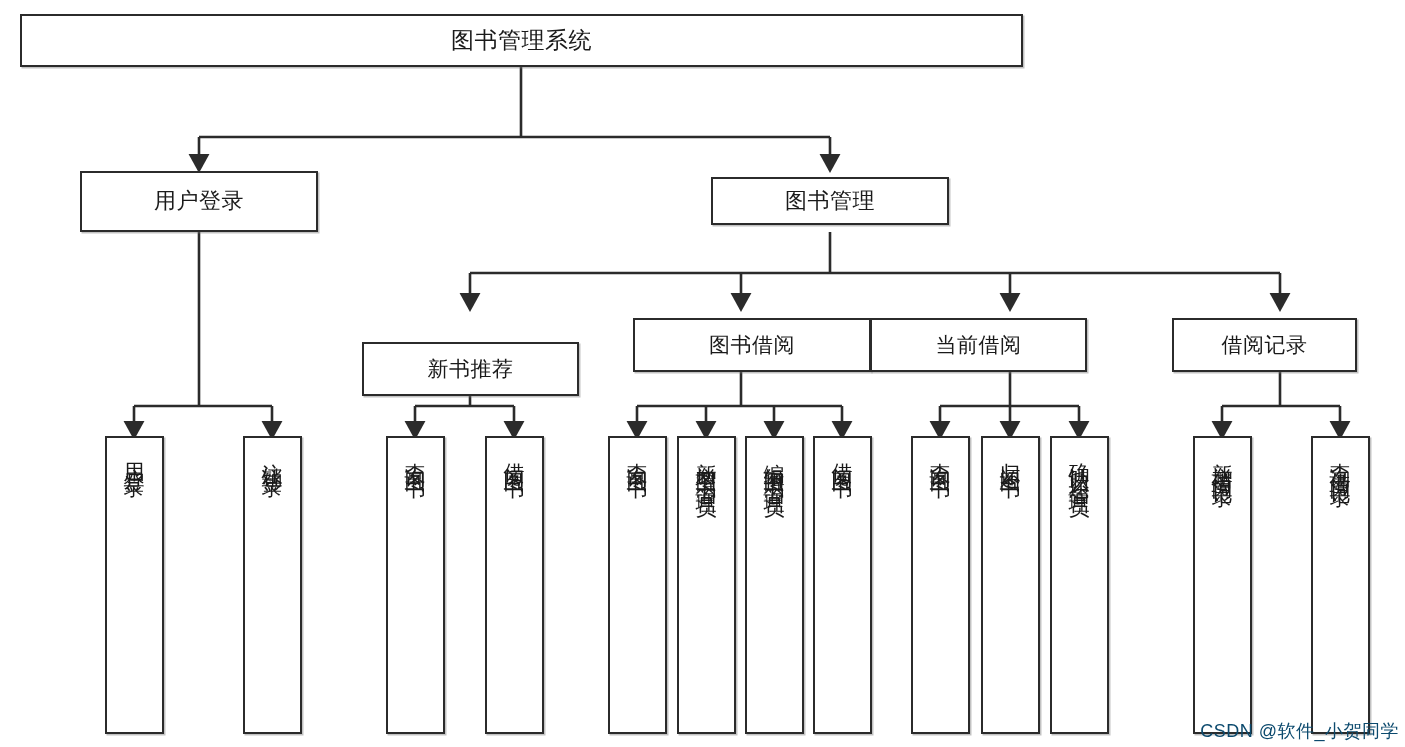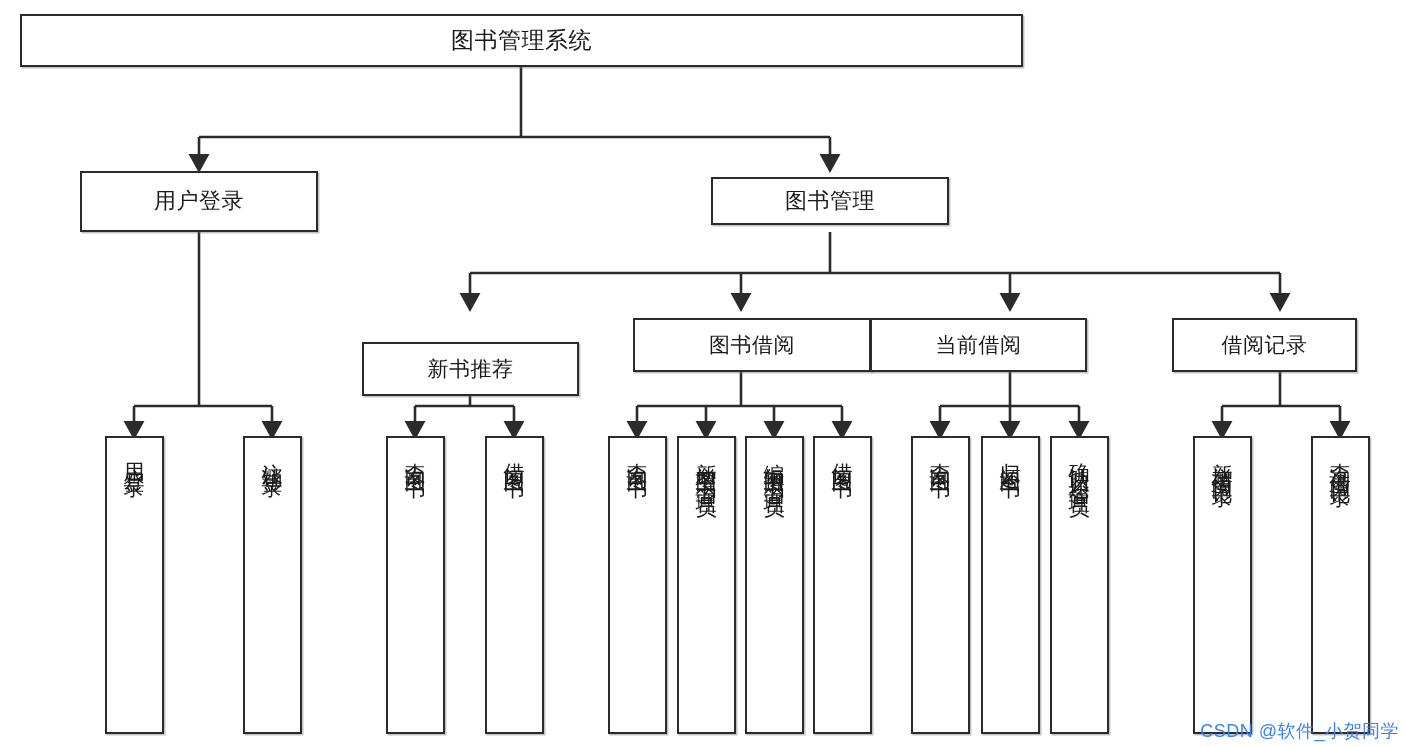--- a/index.html
+++ b/index.html
@@ -37,21 +37,21 @@
     line-height:1.0;
     letter-spacing:5px;
     white-space:nowrap;
   }
 
   .watermark{
     position:absolute;
     right:6px;
     bottom:4px;
     font-size:18px;
-    color:#3b82f6;
+    color:#0c4a6e;
     letter-spacing:0.5px;
     user-select:none;
     white-space:nowrap;
   }
 </style>
 </head>
 <body>
 
 <div id="stage">
 

